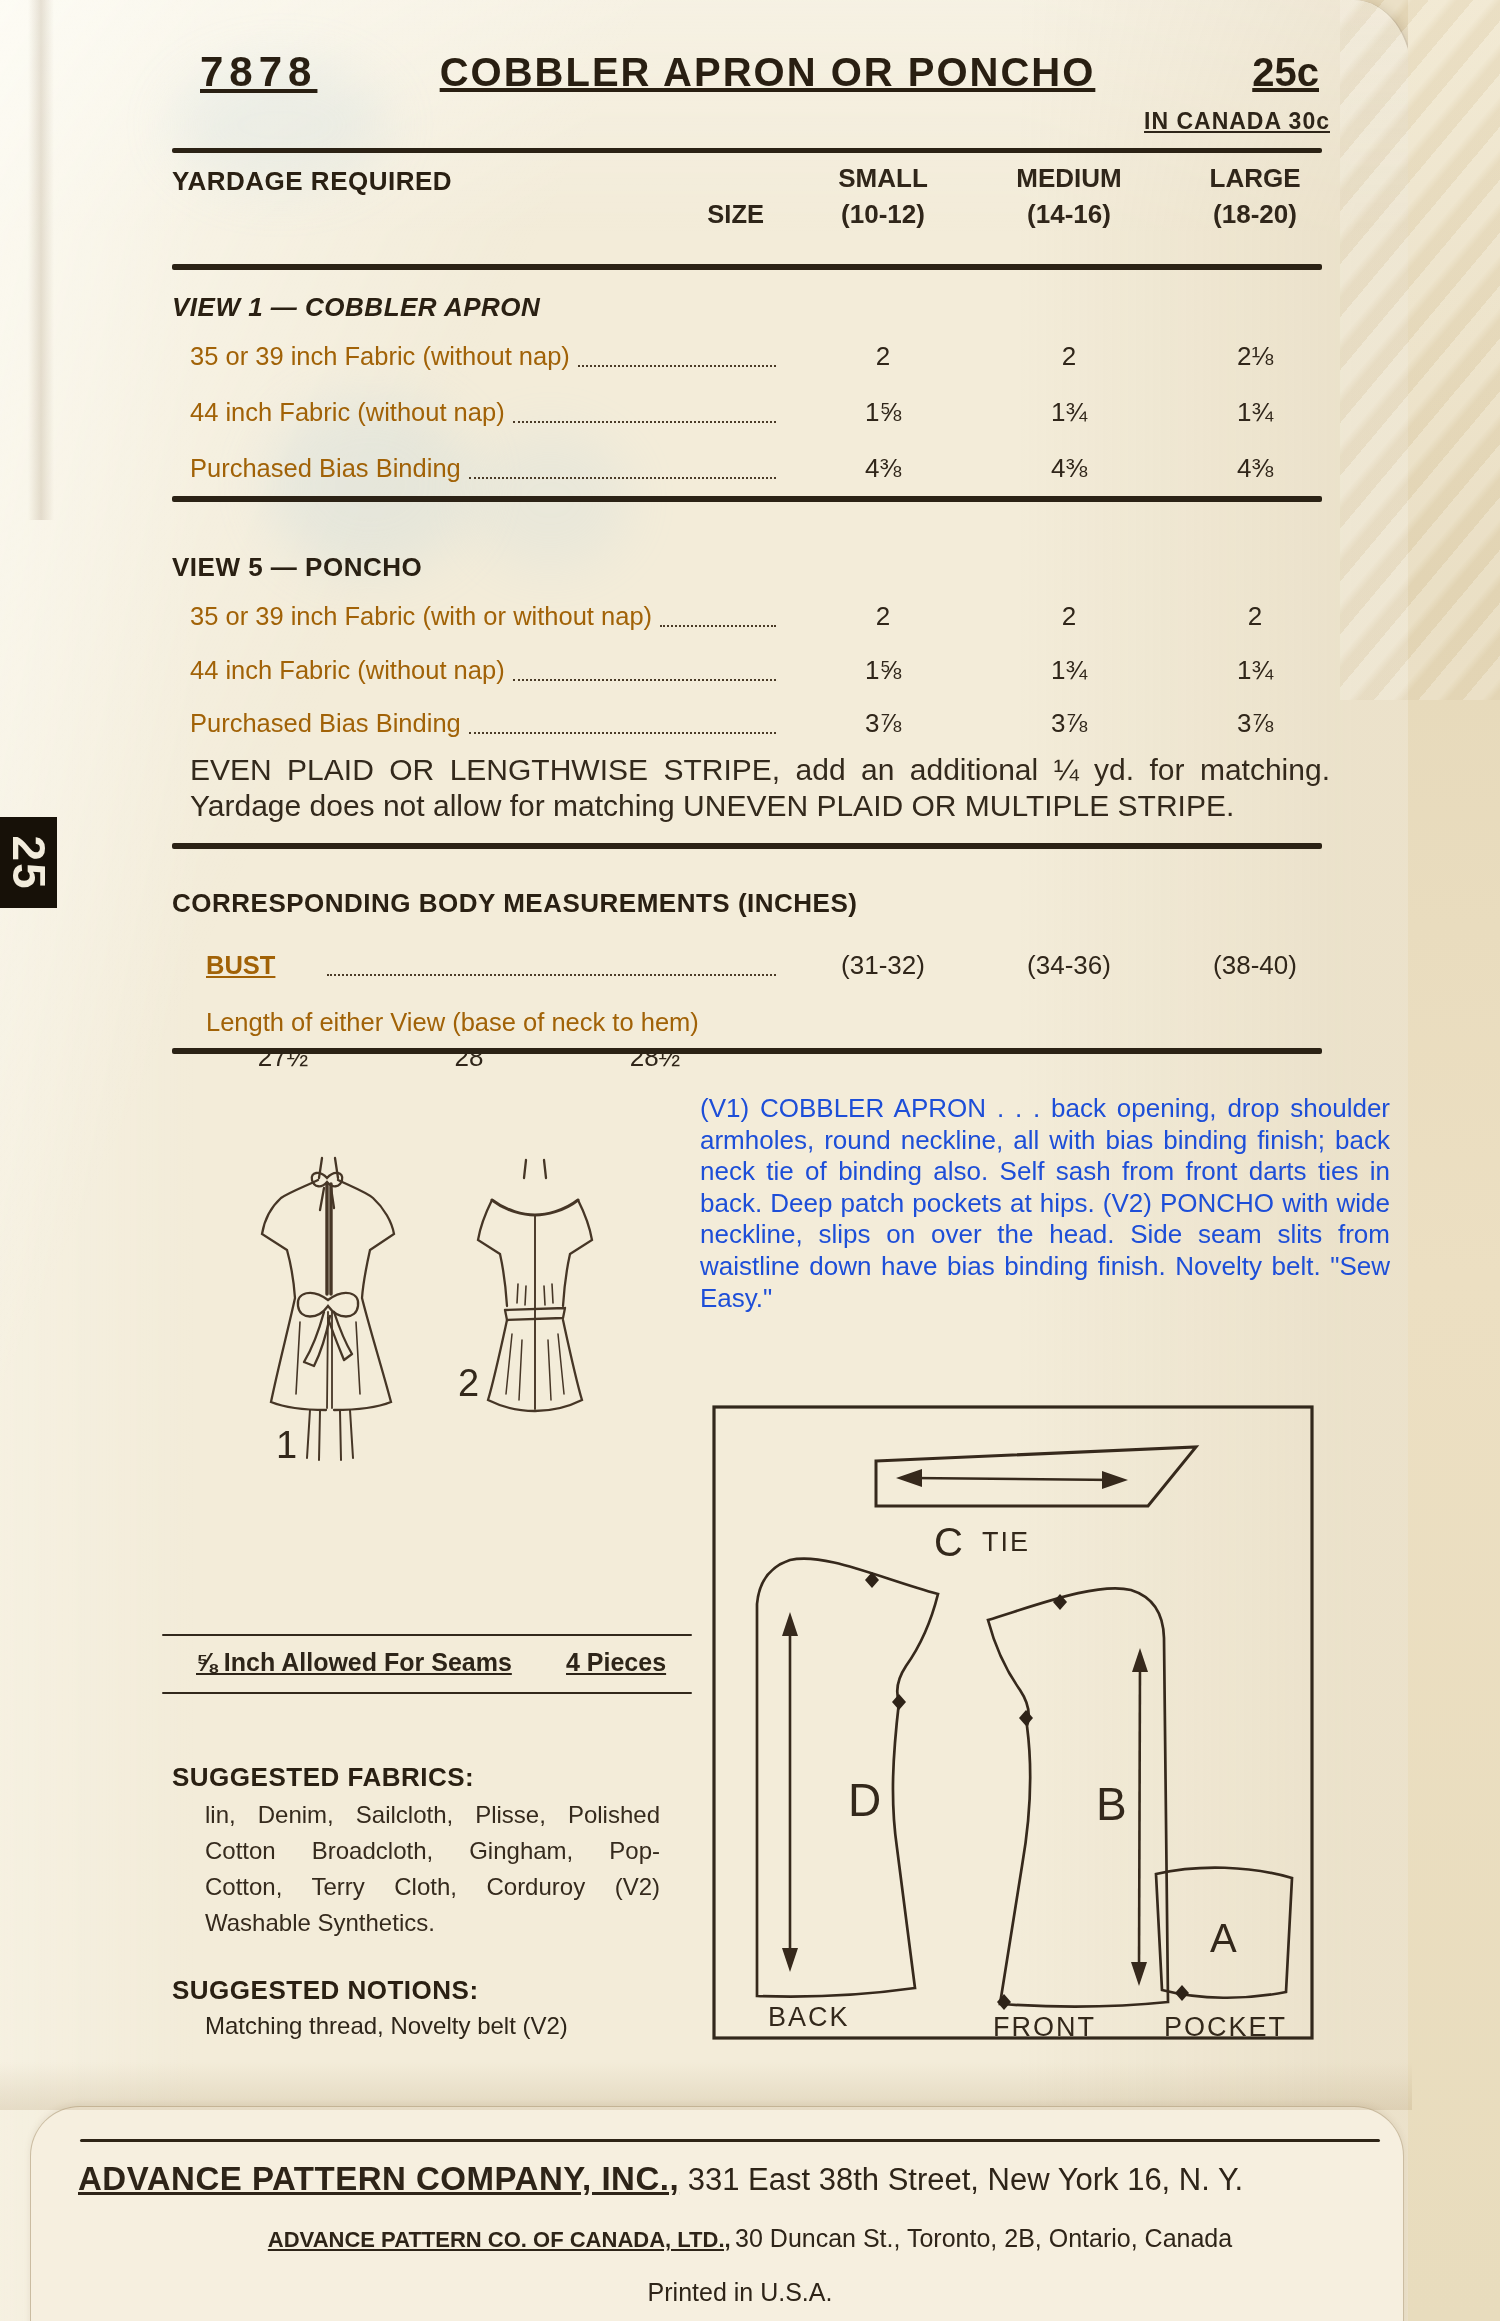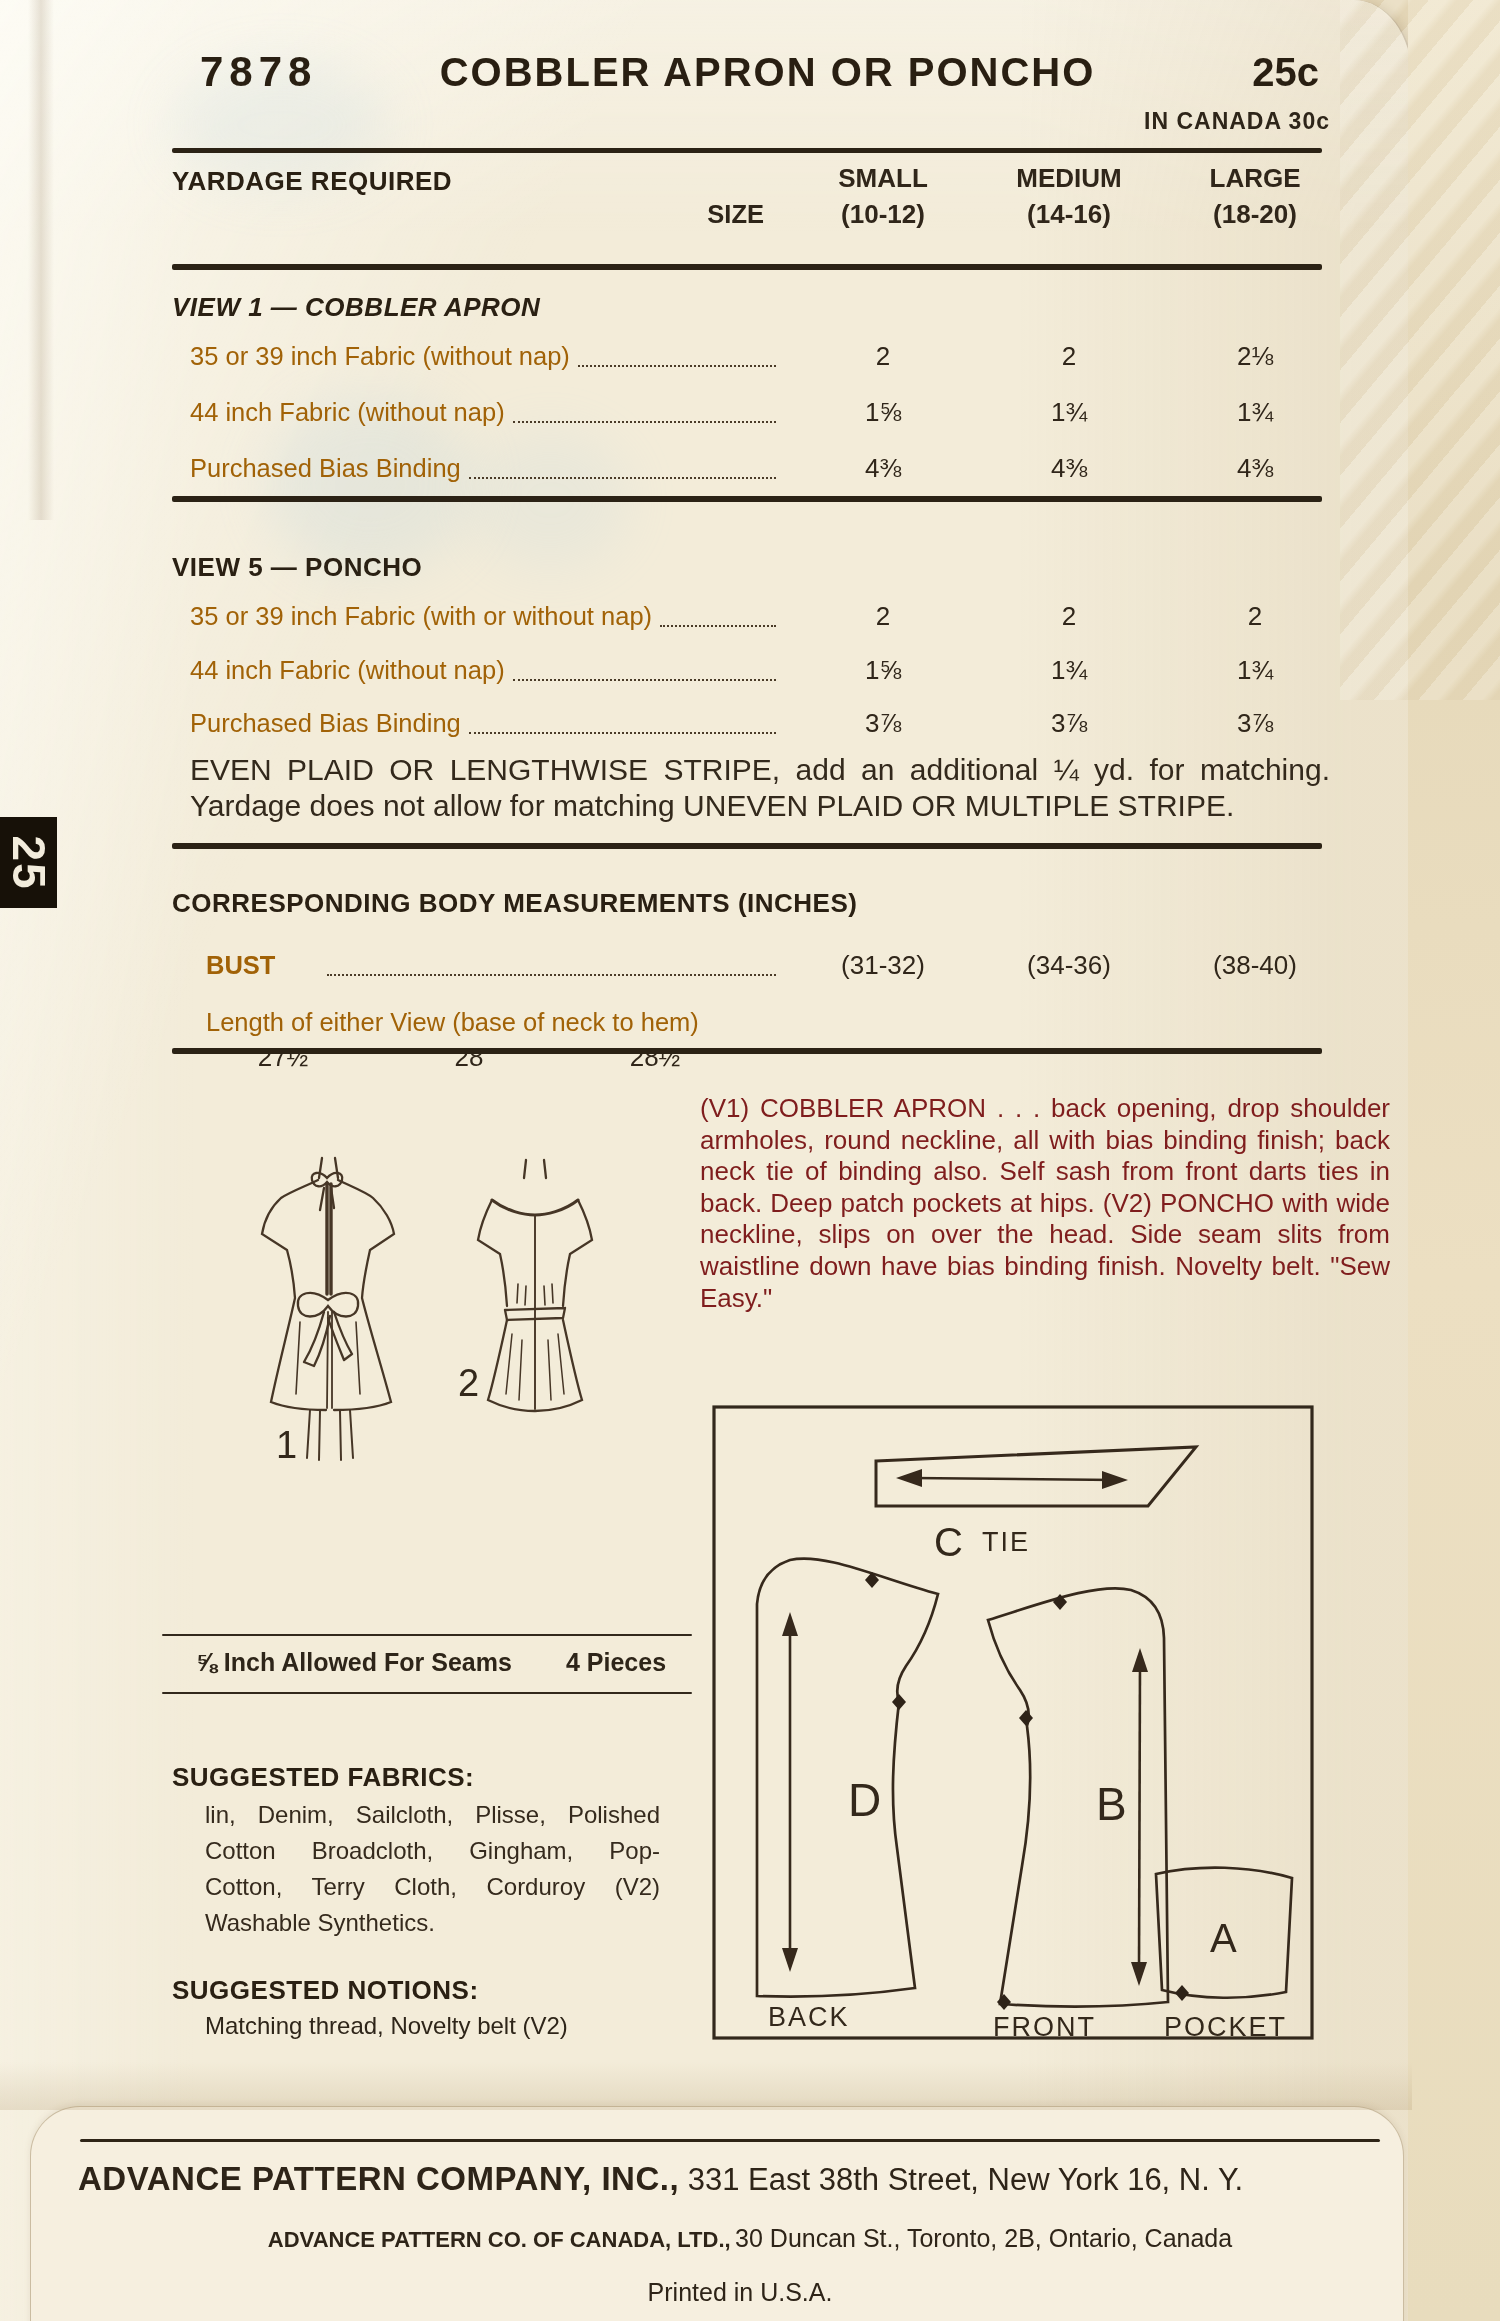--- a/index.html
+++ b/index.html
@@ -26,38 +26,38 @@
   .flap{position:absolute;left:30px;top:2106px;width:1372px;height:260px;background:#f6efdf;
     border:1.6px solid rgba(160,138,100,.5);border-bottom:none;border-radius:50px 50px 0 0;
     box-shadow:0 -2px 6px rgba(130,106,70,.12);}
   .smudge{position:absolute;border-radius:50%;filter:blur(26px);background:#b9d2dd;}
   
   .tab25{position:absolute;left:0;top:817px;width:57px;height:91px;background:#171108;
     display:flex;align-items:center;justify-content:center;}
   .tab25 span{color:#f2ecdc;font-weight:700;font-size:46px;transform:rotate(90deg);letter-spacing:2px;}
   
   .abs{position:absolute;}
-  .b{font-weight:700;}
+  .b{font-weight:700;text-decoration:underline;}
   .rule{position:absolute;left:172px;width:1150px;height:5px;background:#2b2215;border-radius:2px;}
   .rule.thin{height:2.4px;}
   .hdr{position:absolute;font-weight:700;font-size:26px;letter-spacing:.5px;color:#2a2013;}
   
   .yrow{position:absolute;left:190px;width:1160px;display:flex;align-items:baseline;font-size:25.5px;}
   .yrow .rlabel{white-space:nowrap;color:#a16207;}
   .yrow .leader{flex:1;height:0;border-bottom:2.6px dotted #4a3b28;align-self:flex-end;margin:0 14px 5px 8px;}
   .yrow .leader.noline{border-bottom:none;}
   .yrow .vals{display:flex;width:560px;flex:none;}
   .yrow .val{width:186px;text-align:center;flex:none;font-size:26px;color:#30261a;}
   .yrow.hrow .val{font-weight:700;}
   .sizecell{flex:1;text-align:right;padding-right:26px;font-weight:700;}
   .note{position:absolute;left:190px;width:1140px;font-size:30px;line-height:36px;color:#33291c;}
   .jlines div{text-align:justify;text-align-last:justify;}
   .jlines div:last-child{text-align-last:left;}
   .desc{position:absolute;left:700px;top:1093px;width:690px;font-size:26px;line-height:31.6px;
-    text-align:justify;color:#7f1d1d;}
+    text-align:justify;color:#1d4ed8;}
   .fab{position:absolute;left:205px;top:1797px;width:455px;font-size:24px;line-height:36px;color:#352a1d;}
   .footline{position:absolute;white-space:nowrap;color:#2e2418;}
   svg text{font-family:"Liberation Sans",sans-serif;}
 </style>
 </head>
 <body>
 
 <div class="canvas">
   <div class="env">
     <div class="env-sheen"></div>

